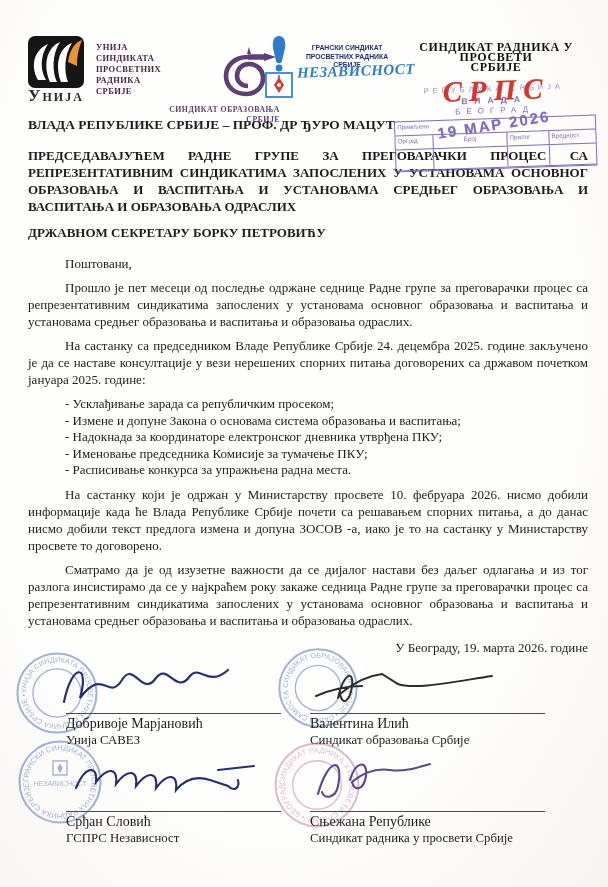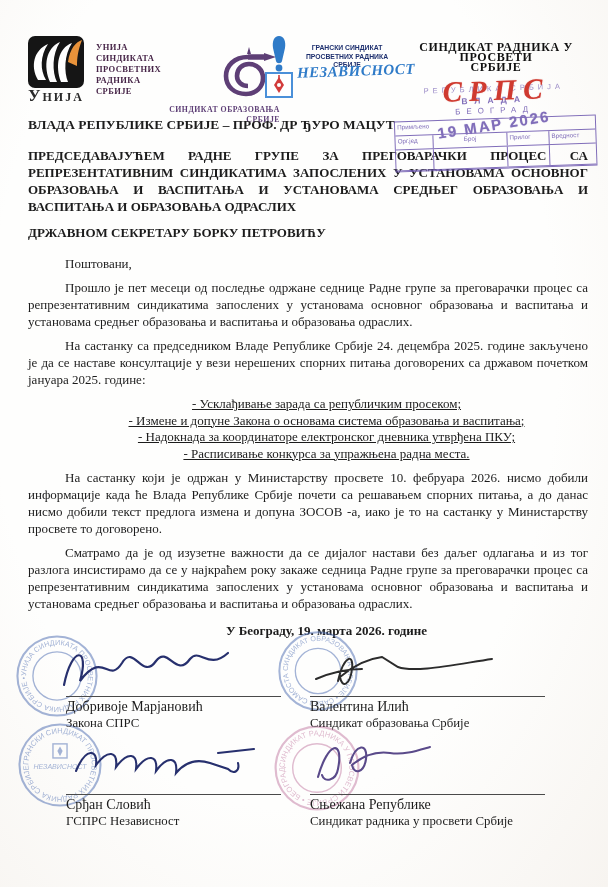--- a/index.html
+++ b/index.html
@@ -48,23 +48,23 @@
            transform:rotate(-7deg);white-space:nowrap;color:#6b55ae;text-shadow:0 0 1px rgba(107,85,174,.6);}
 
   
   .letter{position:absolute;left:16px;right:20px;top:116px;font-size:13px;line-height:17px;
           text-align:justify;z-index:2;margin-left:12px;}
   .addr{font-weight:bold;font-size:13.4px;}
   .heading{font-weight:bold;margin-top:14px;}
   .secretary{font-weight:bold;margin-top:9px;}
   .salut{margin-top:14px;text-indent:37px;}
   .bodyp{margin:7px 0 0 0;text-indent:37px;}
-  .list{margin-top:8px;padding-left:37px;text-align:center;text-decoration:underline;}
+  .list{margin-top:8px;padding-left:37px;text-align:left;}
   .li{line-height:16.5px;}
-  .dateline{margin-top:10px;text-indent:37px;text-align:center;font-weight:bold;}
+  .dateline{margin-top:10px;text-indent:37px;text-align:right;}
 
   
   .sigs{display:grid;grid-template-columns:270px 1fr;margin-top:6px;row-gap:4px;}
   .sig-cell{position:relative;height:94px;}
   .sig-inner{position:absolute;bottom:8px;left:38px;z-index:2;}
   .sig-cell.right .sig-inner{left:12px;}
   .sig-scribble{position:absolute;z-index:2;}
   .sig-line{border-bottom:1.2px solid #4a4a4a;width:215px;margin-bottom:2px;}
   .sig-name{font-size:14px;line-height:16px;}
   .sig-org{font-size:12.8px;line-height:16px;}
@@ -153,20 +153,21 @@
     <div class="addr">ВЛАДА РЕПУБЛИКЕ СРБИЈЕ – ПРОФ. ДР ЂУРО МАЦУТ</div>
     <div class="heading">ПРЕДСЕДАВАЈУЋЕМ РАДНЕ ГРУПЕ ЗА ПРЕГОВАРАЧКИ ПРОЦЕС СА РЕПРЕЗЕНТАТИВНИМ СИНДИКАТИМА ЗАПОСЛЕНИХ У УСТАНОВАМА ОСНОВНОГ ОБРАЗОВАЊА И ВАСПИТАЊА И УСТАНОВАМА СРЕДЊЕГ ОБРАЗОВАЊА И ВАСПИТАЊА И ОБРАЗОВАЊА ОДРАСЛИХ</div>
     <div class="secretary">ДРЖАВНОМ СЕКРЕТАРУ БОРКУ ПЕТРОВИЋУ</div>
     <div class="salut">Поштовани,</div>
     <p class="bodyp">Прошло је пет месеци од последње одржане седнице Радне групе за преговарачки процес са репрезентативним синдикатима запослених у установама основног образовања и васпитања и установама средњег образовања и васпитања и образовања одраслих.</p>
     <p class="bodyp">На састанку са председником Владе Републике Србије 24. децембра 2025. године закључено је да се наставе консултације у вези нерешених спорних питања договорених са државом почетком јануара 2025. године:</p>
     <div class="list">
       <div class="li">- Усклађивање зарада са републичким просеком;</div>
       <div class="li">- Измене и допуне Закона о основама система образовања и васпитања;</div>
       <div class="li">- Надокнада за координаторе електронског дневника утврђена ПКУ;</div>
+      <div class="li">- Именовање председника Комисије за тумачење ПКУ;</div>
       <div class="li">- Расписивање конкурса за упражњена радна места.</div>
     </div>
     <p class="bodyp">На састанку који је одржан у Министарству просвете 10. фебруара 2026. нисмо добили информације када ће Влада Републике Србије почети са решавањем спорних питања, а до данас нисмо добили текст предлога измена и допуна ЗОСОВ -а, иако је то на састанку у Министарству просвете то договорено.</p>
     <p class="bodyp">Сматрамо да је од изузетне важности да се дијалог настави без даљег одлагања и из тог разлога инсистирамо да се у најкраћем року закаже седница Радне групе за преговарачки процес са репрезентативним синдикатима запослених у установама основног образовања и васпитања и установама средњег образовања и васпитања и образовања одраслих.</p>
     <div class="dateline">У Београду, 19. марта 2026. године</div>
 
     <div class="sigs">
 
       <div class="sig-cell">
         <svg class="round-stamp" style="left:-14px;top:-12px" width="86" height="86" viewBox="0 0 100 100" opacity="0.5">
@@ -177,21 +178,21 @@
           <circle cx="50" cy="50" r="28" fill="none" stroke="#4a6ab0" stroke-width="1.6"></circle>
           <text font-size="8.5" fill="#4a6ab0" font-family="Liberation Sans,sans-serif">
             <textPath href="#cpA">УНИЈА СИНДИКАТА ПРОСВЕТНИХ РАДНИКА СРБИЈЕ • БЕОГРАД •</textPath></text>
         </svg>
         <svg class="sig-scribble" style="left:28px;top:-4px" width="190" height="52" viewBox="0 0 190 52">
           <path d="M8,44 C16,4 34,6 24,40 C48,8 52,44 66,22 C78,2 86,40 100,20 C112,4 120,38 134,18 C144,6 152,30 172,12" fill="none" stroke="#27306e" stroke-width="2.2" stroke-linecap="round"></path>
         </svg>
         <div class="sig-inner">
           <div class="sig-line"></div>
           <div class="sig-name">Добривоје Марјановић</div>
-          <div class="sig-org">Закона СПРС</div>
+          <div class="sig-org">Унија САВЕЗ</div>
         </div>
       </div>
 
       <div class="sig-cell right">
         <svg class="round-stamp" style="left:-22px;top:-16px" width="84" height="84" viewBox="0 0 100 100" opacity="0.5">
           <defs>
               <path id="cpB" d="M50,50 m-36,0 a36,36 0 1,1 72,0 a36,36 0 1,1 -72,0"></path>
             </defs>
           <circle cx="50" cy="50" r="46" fill="none" stroke="#4a6ab0" stroke-width="2.4"></circle>
           <circle cx="50" cy="50" r="27" fill="none" stroke="#4a6ab0" stroke-width="1.6"></circle>

